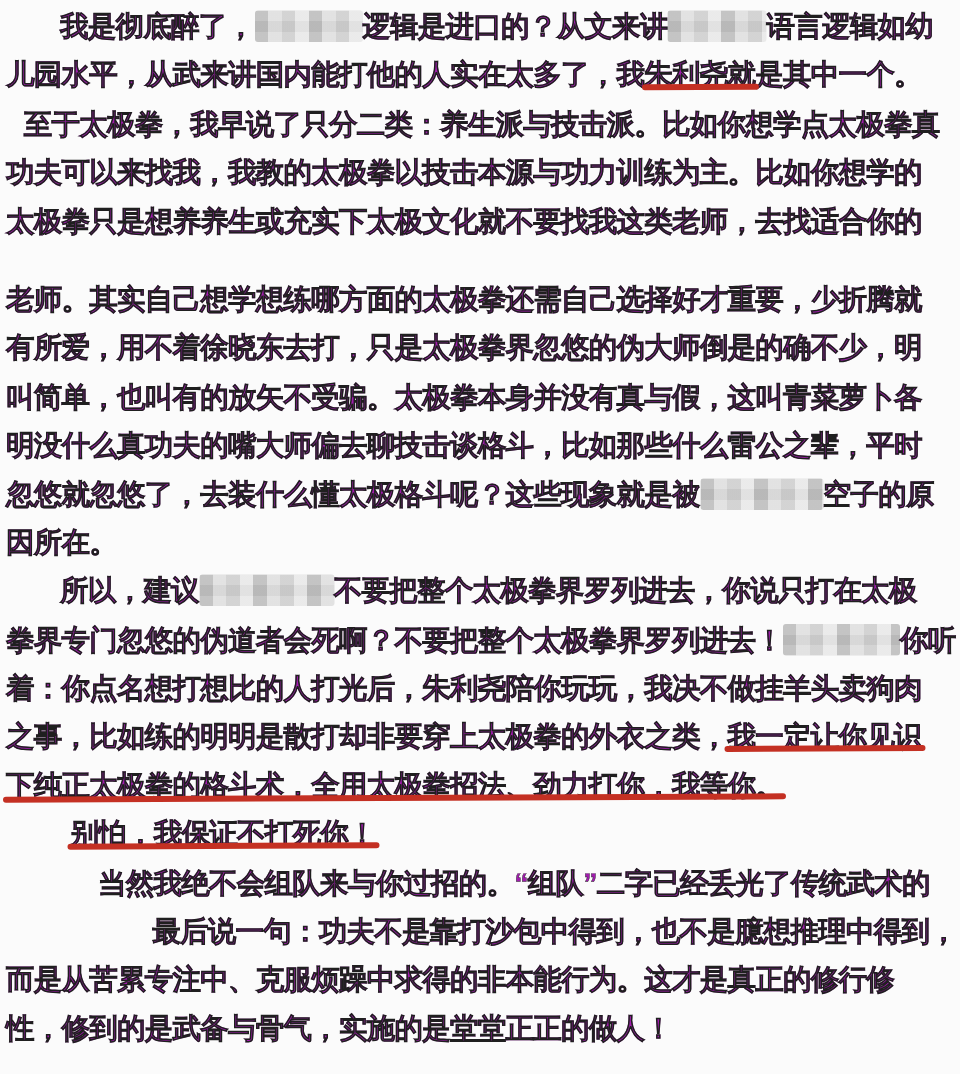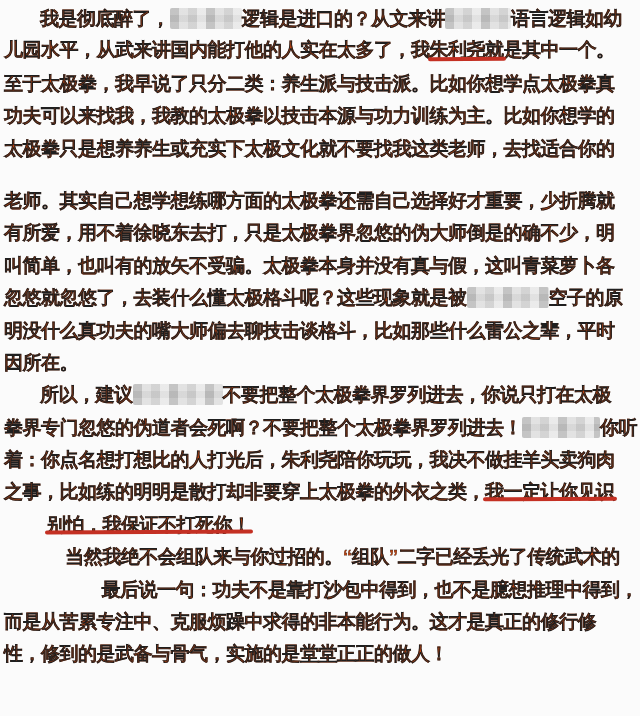--- a/index.html
+++ b/index.html
@@ -58,34 +58,35 @@
     bottom: 1px;
     height: 4px;
     background: var(--red, #c43023);
     border-radius: 3px;
     transform: rotate(-0.25deg);
   }
 </style>
 </head>
 <body style="background: rgb(251, 251, 251);">
 
-<div id="doc" style="color: #c2410c;">
+<div id="doc" style="color: #a21caf;">
     <div class="line" style="padding-left: 38px;"><span class="seg">我是彻底醉了，</span><span class="blur" style="width: 72px;"></span><span class="seg">逻辑是进口的？从文来讲</span><span class="blur" style="width: 66px;"></span><span class="seg">语言逻辑如幼</span></div>
-    <div class="line" style="padding-left: 2px; font-family: Liberation Mono, monospace;"><span class="seg">儿园水平，从武来讲国内能打他的人实在太多了，我</span><span class="redline">朱利尧就</span><span class="seg">是其中一个。</span></div>
-    <div class="line" style="padding-left: 2px;"><span class="seg">至于太极拳，我早说了只分二类：养生派与技击派。比如你想学点太极拳真</span></div>
+    <div class="line" style="padding-left: 2px;"><span class="seg">儿园水平，从武来讲国内能打他的人实在太多了，我</span><span class="redline">朱利尧就</span><span class="seg">是其中一个。</span></div>
+    <div class="line" style="padding-left: 2px; text-align: center;"><span class="seg">至于太极拳，我早说了只分二类：养生派与技击派。比如你想学点太极拳真</span></div>
     <div class="line" style="padding-left: 2px;"><span class="seg">功夫可以来找我，我教的太极拳以技击本源与功力训练为主。比如你想学的</span></div>
     <div class="line" style="padding-left: 2px; font-family: Liberation Serif, serif;"><span class="seg">太极拳只是想养养生或充实下太极文化就不要找我这类老师，去找适合你的</span></div>
     <div class="line" style="padding-left: 2px; margin-top: 20px;"><span class="seg">老师。其实自己想学想练哪方面的太极拳还需自己选择好才重要，少折腾就</span></div>
     <div class="line" style="padding-left: 2px;"><span class="seg">有所爱，用不着徐晓东去打，只是太极拳界忽悠的伪大师倒是的确不少，明</span></div>
     <div class="line" style="padding-left: 2px;"><span class="seg">叫简单，也叫有的放矢不受骗。太极拳本身并没有真与假，这叫青菜萝卜各</span></div>
+    <div class="line" style="padding-left: 2px;"><span class="seg">明没什么真功夫的嘴大师偏去聊技击谈格斗，比如那些什么雷公之辈，平时</span></div>
     <div class="line" style="padding-left: 2px;"><span class="seg">忽悠就忽悠了，去装什么懂太极格斗呢？这些现象就是被</span><span class="blur" style="width: 82px;"></span><span class="seg">空子的原</span></div>
-    <div class="line" style="padding-left: 2px;"><span class="seg">明没什么真功夫的嘴大师偏去聊技击谈格斗，比如那些什么雷公之辈，平时</span></div>
     <div class="line" style="padding-left: 2px;"><span class="seg">因所在。</span></div>
     <div class="line" style="padding-left: 38px;"><span class="seg">所以，建议</span><span class="blur" style="width: 90px;"></span><span class="seg">不要把整个太极拳界罗列进去，你说只打在太极</span></div>
     <div class="line" style="padding-left: 2px;"><span class="seg">拳界专门忽悠的伪道者会死啊？不要把整个太极拳界罗列进去！</span><span class="blur" style="width: 78px;"></span><span class="seg">你听</span></div>
     <div class="line" style="padding-left: 2px;"><span class="seg">着：你点名想打想比的人打光后，朱利尧陪你玩玩，我决不做挂羊头卖狗肉</span></div>
     <div class="line" style="padding-left: 2px;"><span class="seg">之事，比如练的明明是散打却非要穿上太极拳的外衣之类，</span><span class="redline">我一定让你见识</span></div>
+    <div class="line" style="padding-left: 2px;"><span class="redline">下纯正太极拳的格斗术，全用太极拳招法、劲力打你，我等你。</span></div>
     <div class="line" style="padding-left: 45px;"><span class="redline">别怕，我保证不打死你！</span></div>
     <div class="line" style="padding-left: 45px; text-align: center;"><span class="seg">当然我绝不会组队来与你过招的。“组队”二字已经丢光了传统武术的</span></div>
     <div class="line" style="padding-left: 92px; text-align: right;"><span class="seg">最后说一句：功夫不是靠打沙包中得到，也不是臆想推理中得到，</span></div>
     <div class="line" style="padding-left: 2px;"><span class="seg">而是从苦累专注中、克服烦躁中求得的非本能行为。这才是真正的修行修</span></div>
     <div class="line" style="padding-left: 2px;"><span class="seg">性，修到的是武备与骨气，实施的是堂堂正正的做人！</span></div>
   </div>
 
 </body></html>

